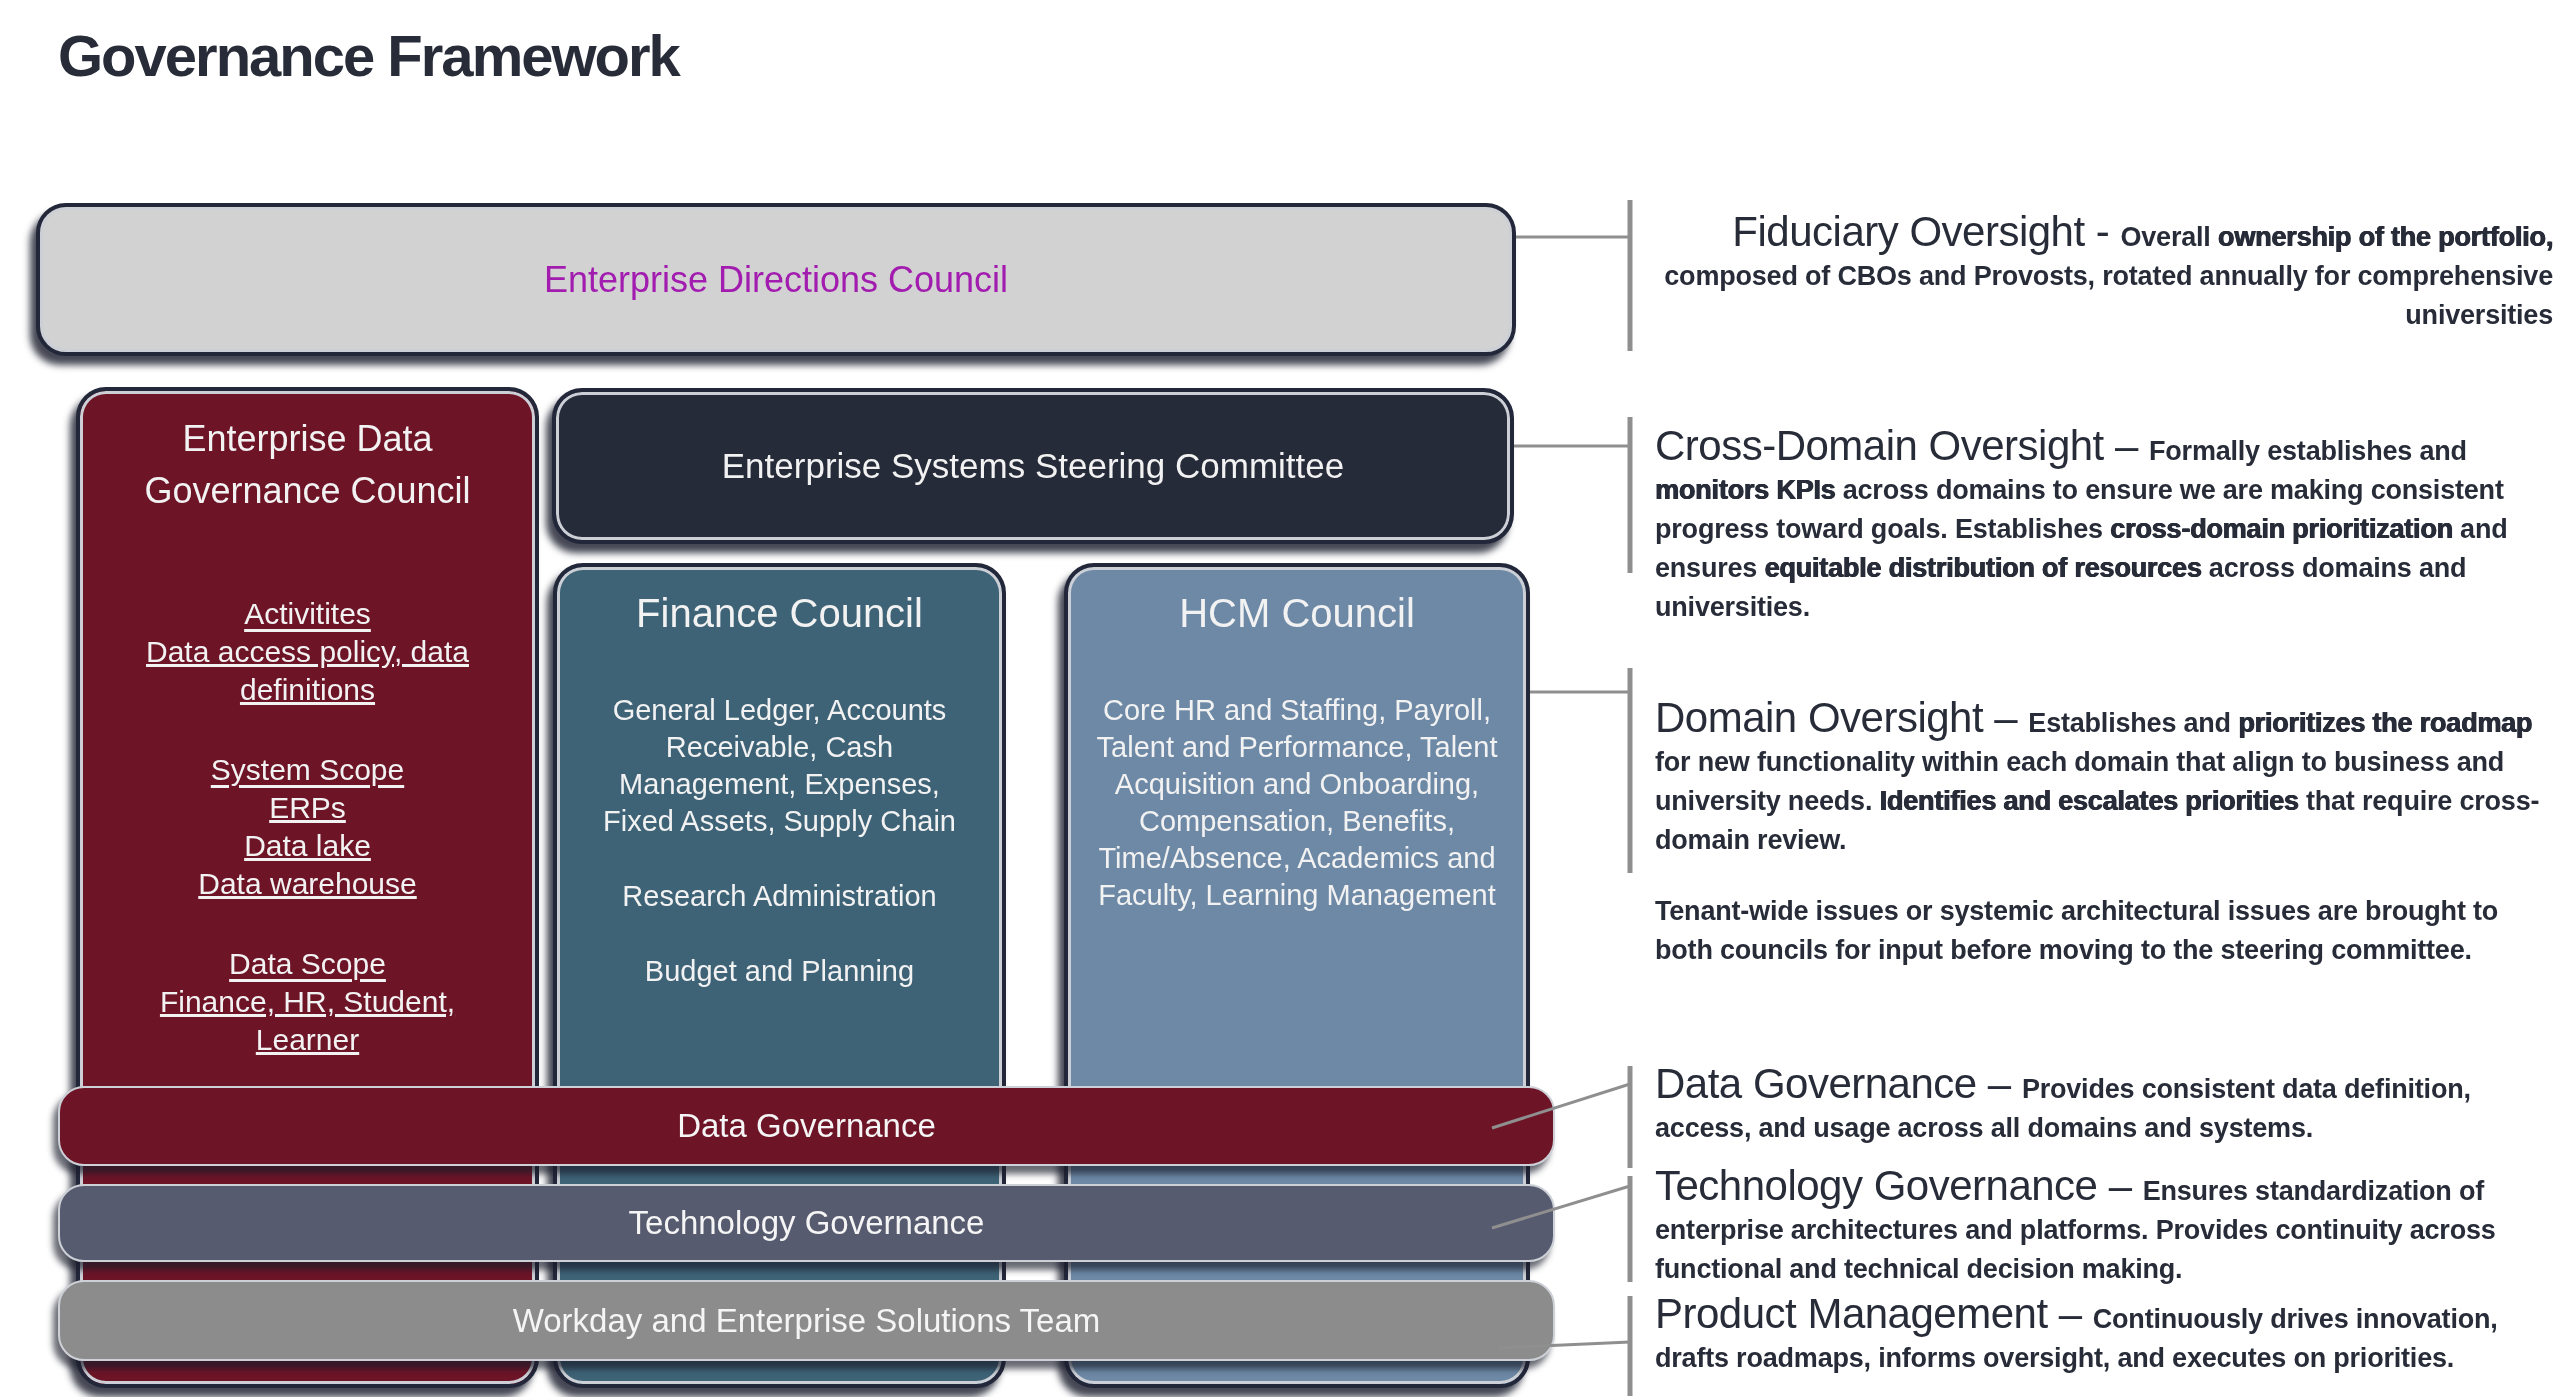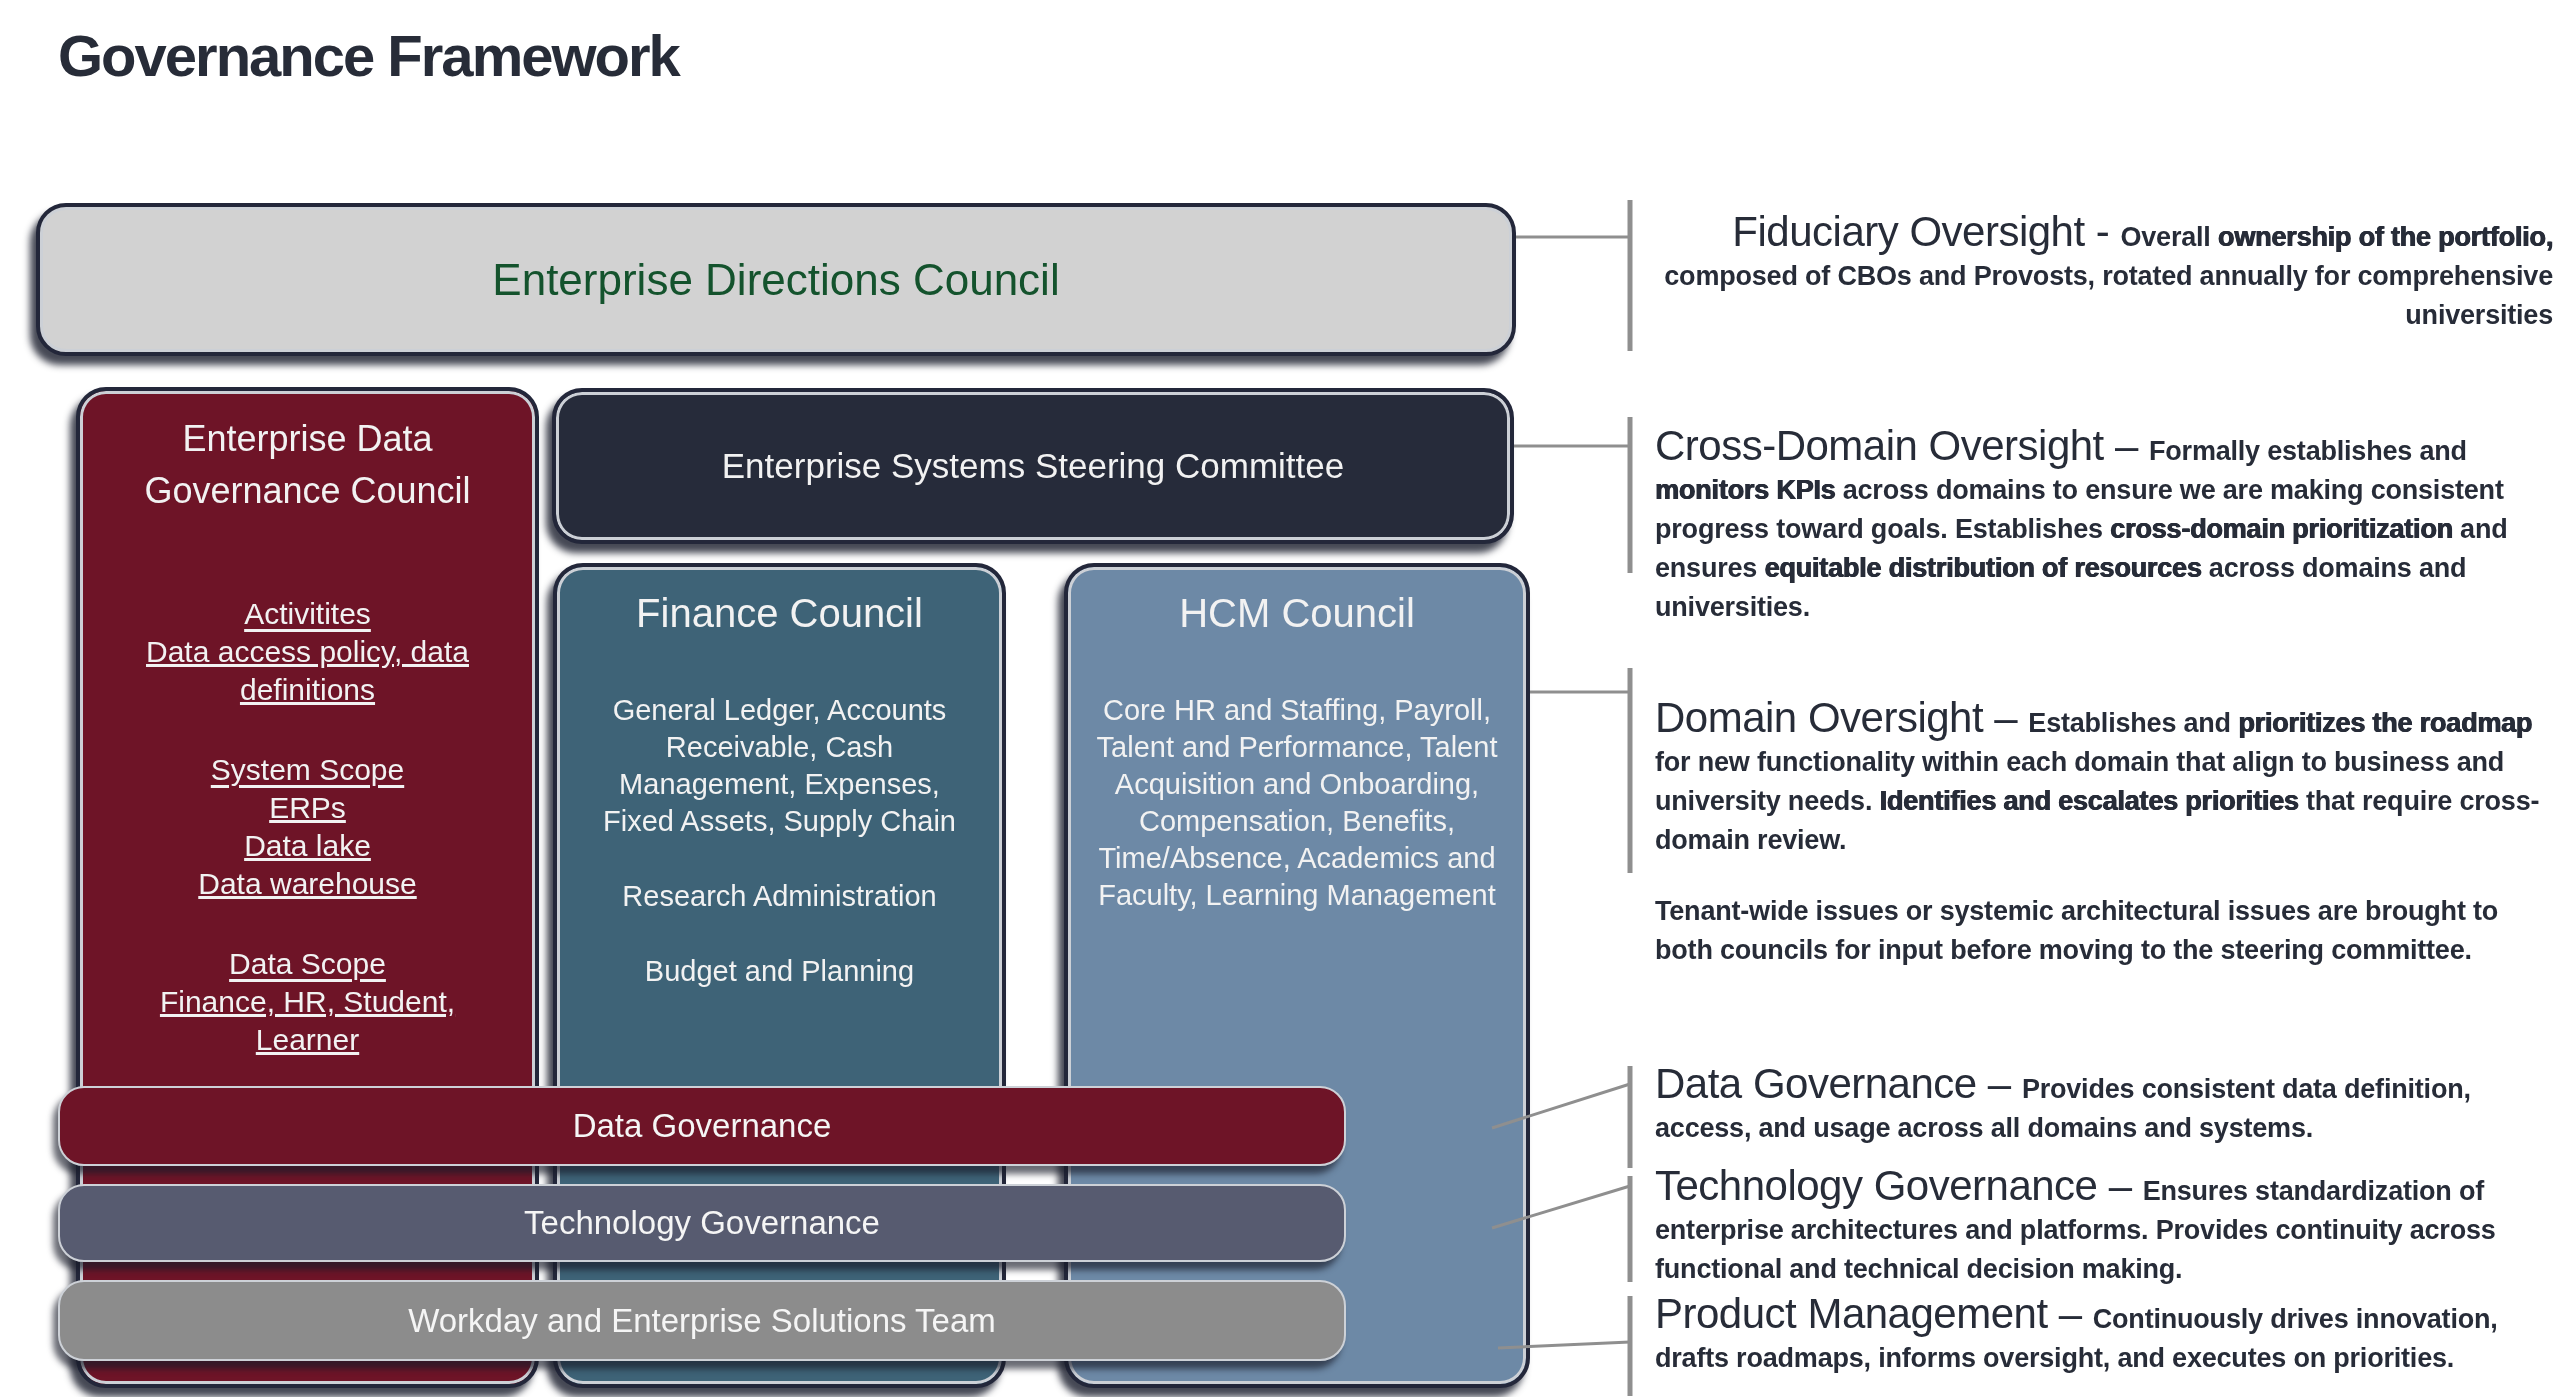--- a/index.html
+++ b/index.html
@@ -28,41 +28,41 @@
   
   .gbox{
     position:absolute;border-radius:30px;
     border:4px solid var(--c-border);
     box-shadow:inset 0 0 0 3px #CCD0D6, -6px 9px 7px rgba(24,28,42,.8);
     color:#F2F2F2;text-align:center;
   }
   .gbox.flexc{display:flex;align-items:center;justify-content:center;}
 
   .box-directions{left:36px;top:203px;width:1480px;height:153px;background:var(--c-lightbox);}
-  .box-directions .lbl{color:#14532d;font-size:44px;}
+  .box-directions .lbl{color:#a21caf;font-size:36px;}
 
   .box-steering{left:552px;top:388px;width:962px;height:156px;background:var(--c-navy);}
   .box-steering .lbl{font-size:35px;}
 
   .box-edgc{left:40px;top:387px;width:463px;height:1001px;background:var(--c-maroon);margin-left:36px;}
   .edgc-title{margin-top:22px;font-size:36px;line-height:52px;}
   .edgc-sec{margin-top:42px;font-size:30px;line-height:38px;text-align:center;}
   .edgc-sec.first{margin-top:78px;}
   .sec-head{text-decoration:underline;text-underline-offset:5px;}
   .edgc-sec .ln{padding:0 28px;text-decoration:underline;}
 
   .box-finance{left:553px;top:563px;width:453px;height:825px;background:var(--c-teal);}
   .box-hcm{left:1064px;top:563px;width:466px;height:825px;background:var(--c-hcm);}
   .council-title{margin-top:24px;font-size:40px;}
   .council-body{margin-top:56px;font-size:29px;line-height:37px;padding:0 26px;}
   .council-body + .council-body{margin-top:38px;}
 
   
   .bar{
-    position:absolute;left:58px;width:1288px;border-radius:26px;
+    position:absolute;left:58px;width:1497px;border-radius:26px;
     border:2px solid #CDD1D7;
     box-shadow:-5px 8px 6px rgba(24,28,42,.65);
     display:flex;align-items:center;justify-content:center;
     color:#F5F5F5;font-size:33px;z-index:5;
   }
   .bar-data{top:1086px;height:80px;background:var(--c-maroon);}
   .bar-tech{top:1184px;height:78px;background:var(--c-tech);}
   .bar-workday{top:1280px;height:81px;background:var(--c-workday);}
 
   

